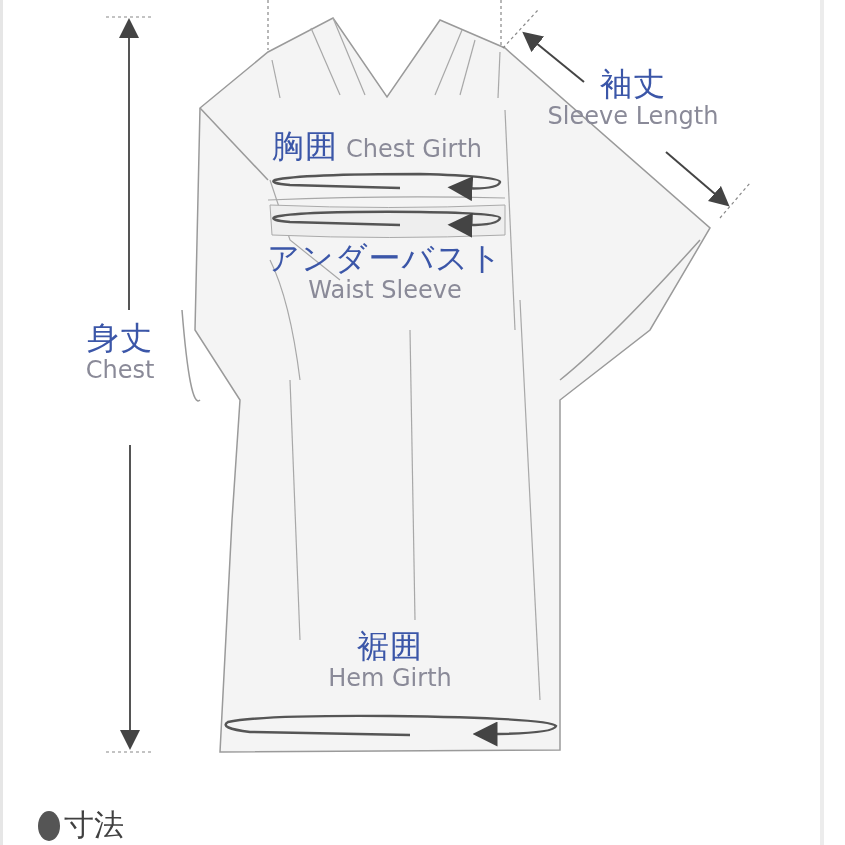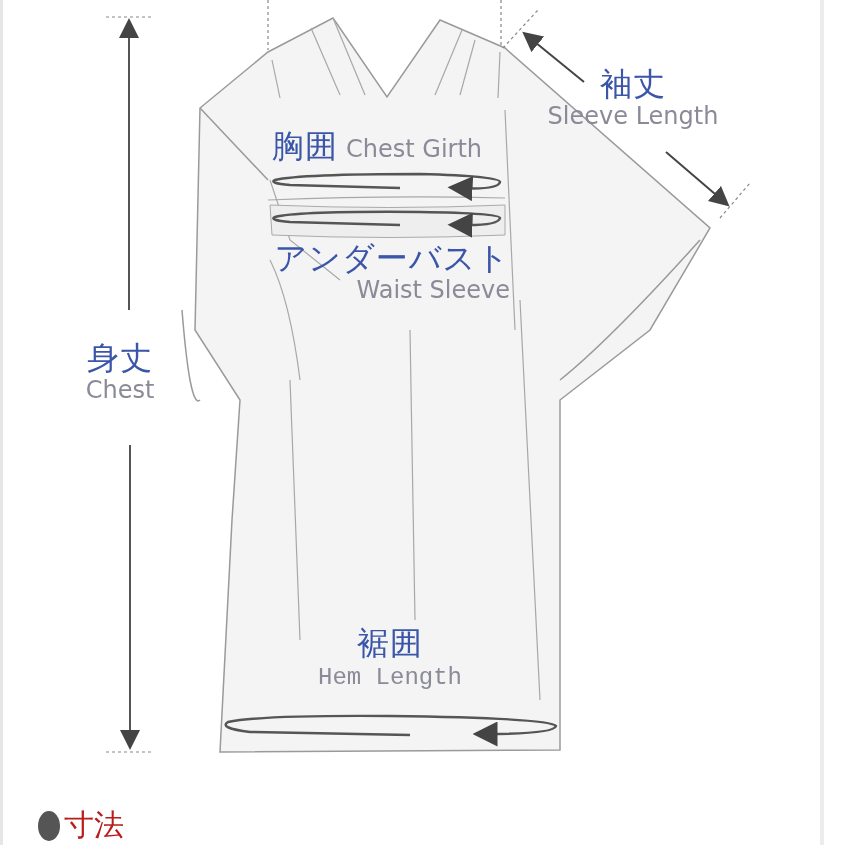--- a/index.html
+++ b/index.html
@@ -4,21 +4,21 @@
 <style>
   html, body { margin: 0; padding: 0; background: #ffffff; }
   body { width: 845px; height: 845px; position: relative; overflow: hidden; font-family: "DejaVu Sans", sans-serif; }
   .frame { position: absolute; left: 0; top: 0; width: 845px; height: 845px; }
   .left-rule { position: absolute; left: 0; top: 0; width: 3px; height: 845px; background: #e6e6e6; }
   .right-rule { position: absolute; left: 820px; top: 0; width: 4px; height: 845px; background: #ececec; }
   svg.diagram { position: absolute; left: 0; top: 0; }
   .label { position: absolute; text-align: center; white-space: nowrap; }
   .jp { color: #3b56a8; font-size: 32px; letter-spacing: 1px; line-height: 36px; }
   .en { color: #8a8a98; font-size: 24px; line-height: 28px; }
-  .heading { position: absolute; left: 38px; top: 805px; font-family: "DejaVu Serif", serif; font-size: 30px; color: #b91c1c; display: flex; align-items: center; }
+  .heading { position: absolute; left: 38px; top: 805px; font-family: "DejaVu Serif", serif; font-size: 30px; color: #404040; display: flex; align-items: center; }
   .bullet { width: 22px; height: 30px; border-radius: 50%; background: #555; margin-right: 4px; }
 </style>
 </head>
 <body>
 
 <div class="frame">
   <div class="left-rule"></div>
   <div class="right-rule"></div>
 
   <svg class="diagram" width="845" height="845" viewBox="0 0 845 845">
@@ -92,32 +92,32 @@
   <div class="label" style="left:540px; top:66px; width:186px;">
     <div class="jp">袖丈</div>
     <div class="en">Sleeve Length</div>
   </div>
 
   <div class="label" style="left:272px; top:128px; display:flex; align-items:baseline; gap:8px;">
     <span class="jp">胸囲</span>
     <span class="en">Chest Girth</span>
   </div>
 
-  <div class="label" style="left:260px; top:240px; width:250px;text-align:right;">
+  <div class="label" style="left:260px; top:240px; width:250px;">
     <div class="jp">アンダーバスト</div>
     <div class="en">Waist Sleeve</div>
   </div>
 
-  <div class="label" style="left:70px; top:340px; width:100px;">
+  <div class="label" style="left:70px; top:320px; width:100px;">
     <div class="jp">身丈</div>
     <div class="en">Chest</div>
   </div>
 
-  <div class="label" style="left:310px; top:628px; width:160px;font-family:Liberation Mono, monospace;">
+  <div class="label" style="left:310px; top:628px; width:160px;">
     <div class="jp">裾囲</div>
-    <div class="en">Hem Length</div>
+    <div class="en">Hem Girth</div>
   </div>
 
   <div class="heading">
     <span class="bullet"></span>
     <span>寸法</span>
   </div>
 </div>
 
 </body></html>

